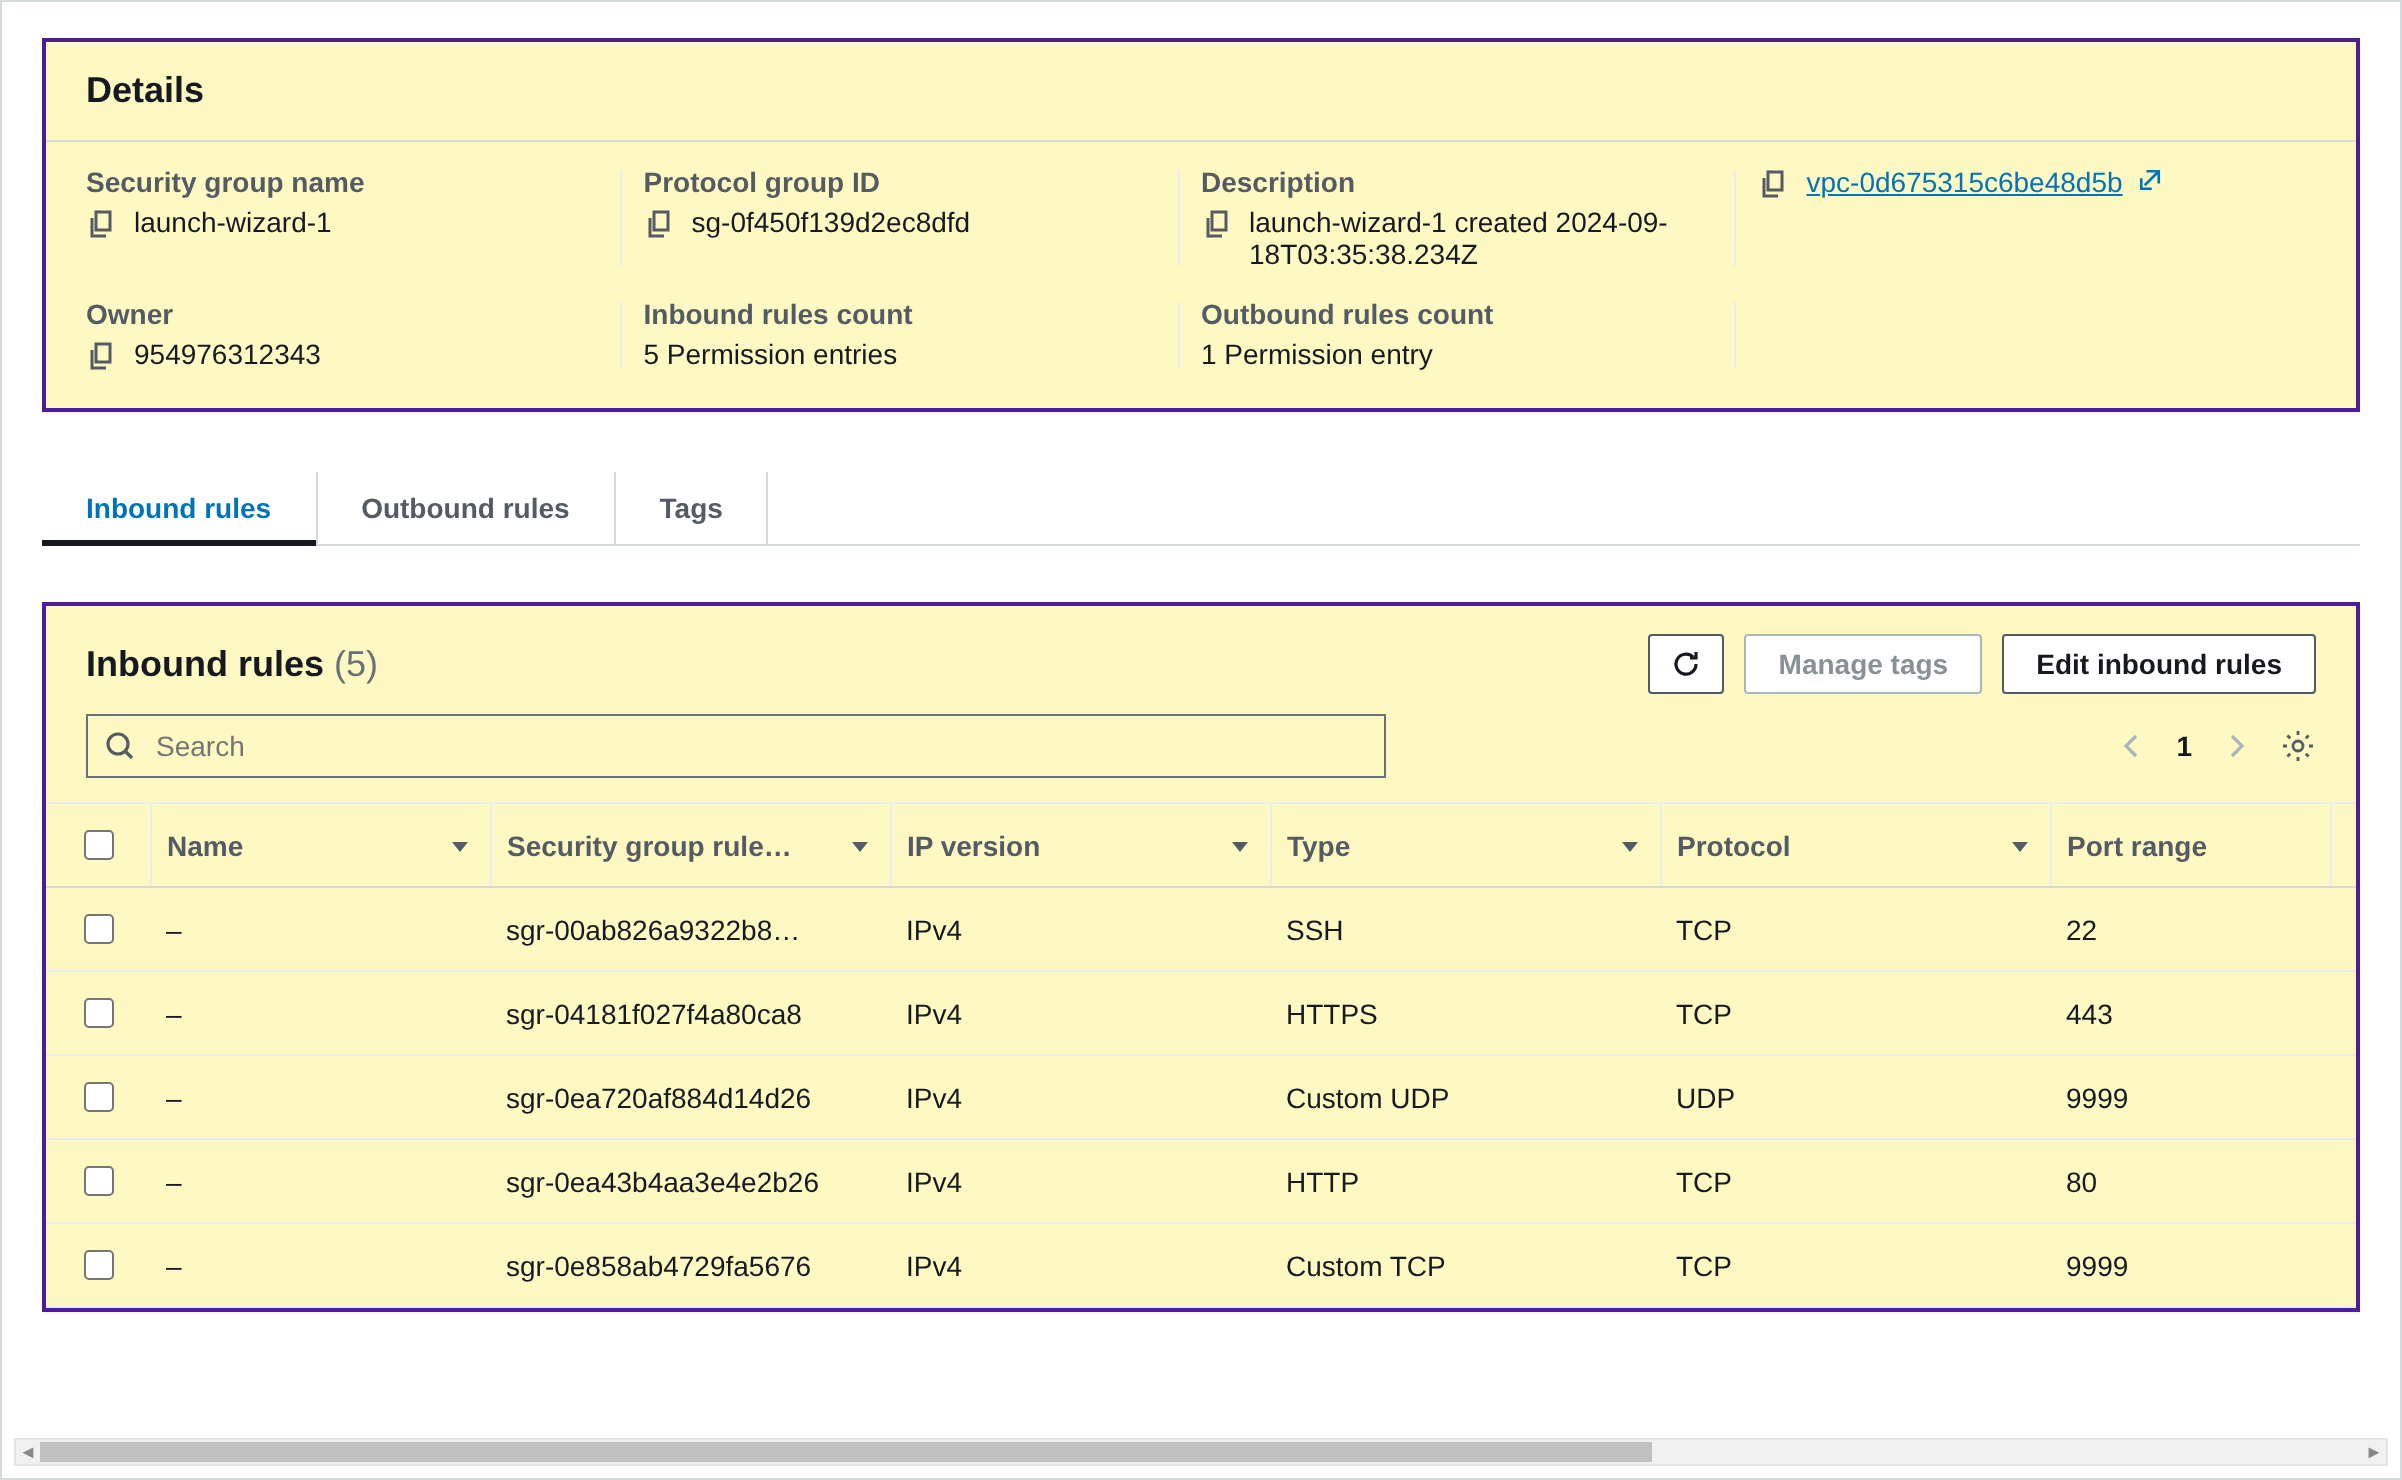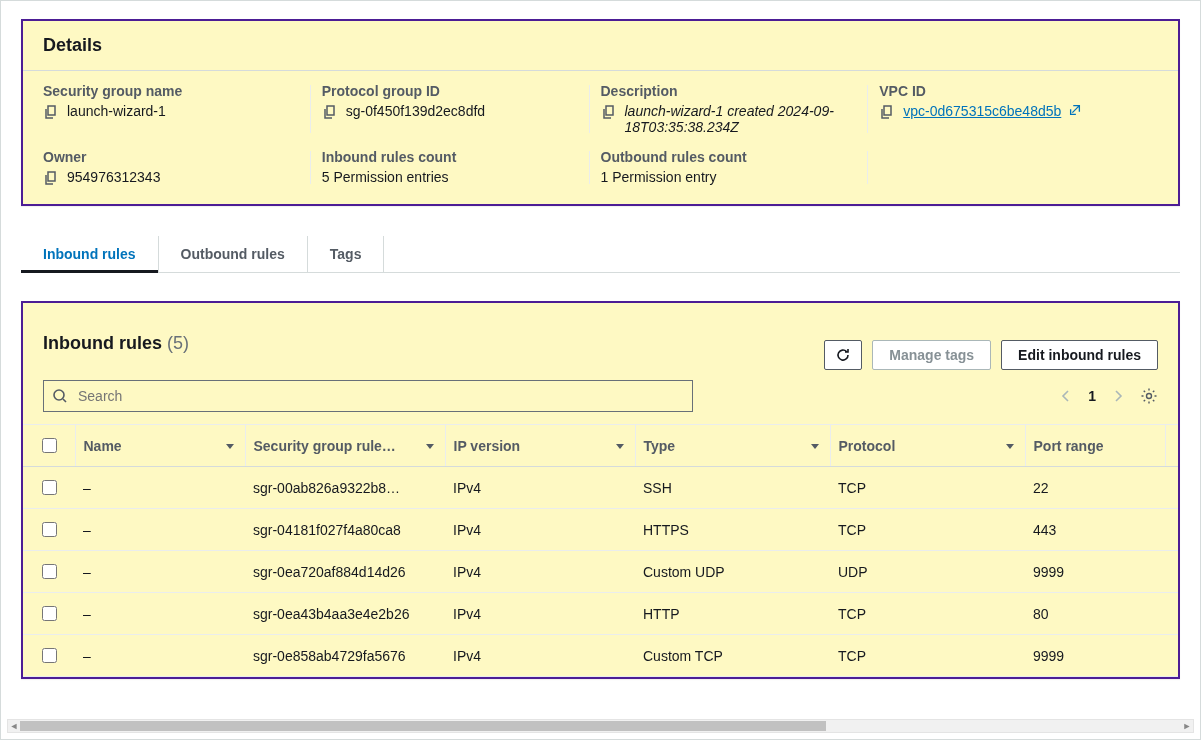--- a/index.html
+++ b/index.html
@@ -103,21 +103,21 @@
     display: flex;
     align-items: center;
     justify-content: space-between;
     padding: 14px 20px 10px 20px;
   }
   .rules-title {
     font-size: 18px;
     font-weight: 700;
   }
   .rules-title .count { color: #687078; font-weight: 400; }
-  .rules-actions { display: flex; gap: 10px; align-items: center; margin-top: 23px; }
+  .rules-actions { display: flex; gap: 10px; align-items: center; }
   .btn {
     border: 1px solid #545b64;
     background: #fff;
     color: #16191f;
     font-weight: 700;
     font-size: 14px;
     padding: 6px 16px;
     border-radius: 2px;
     cursor: pointer;
     display: inline-flex;
@@ -255,25 +255,24 @@
               </svg>
             <span>sg-0f450f139d2ec8dfd</span>
           </div>
         </div>
         <div class="details-cell">
           <div class="details-label">Description</div>
           <div class="details-value">
             <svg class="copy-icon" viewBox="0 0 16 16">
                 <path fill="none" stroke="currentColor" stroke-width="1.5" d="M5 2h7v9H5zM3 5v9h7"></path>
               </svg>
-            <span style="max-width:220px;font-style:italic;">launch-wizard-1 created 2024-09-18T03:35:38.234Z</span>
+            <span style="max-width:220px;">launch-wizard-1 created 2024-09-18T03:35:38.234Z</span>
           </div>
         </div>
         <div class="details-cell">
-          <div class="details-label">VPC ID</div>
           <div class="details-value">
             <svg class="copy-icon" viewBox="0 0 16 16">
                 <path fill="none" stroke="currentColor" stroke-width="1.5" d="M5 2h7v9H5zM3 5v9h7"></path>
               </svg>
             <span>
               <span class="link">vpc-0d675315c6be48d5b</span>
               <svg class="ext-icon" viewBox="0 0 16 16">
                   <path fill="none" stroke="currentColor" stroke-width="1.5" d="M6 3h7v7M13 3l-8 8M3 7v6h6"></path>
                 </svg>
             </span>

